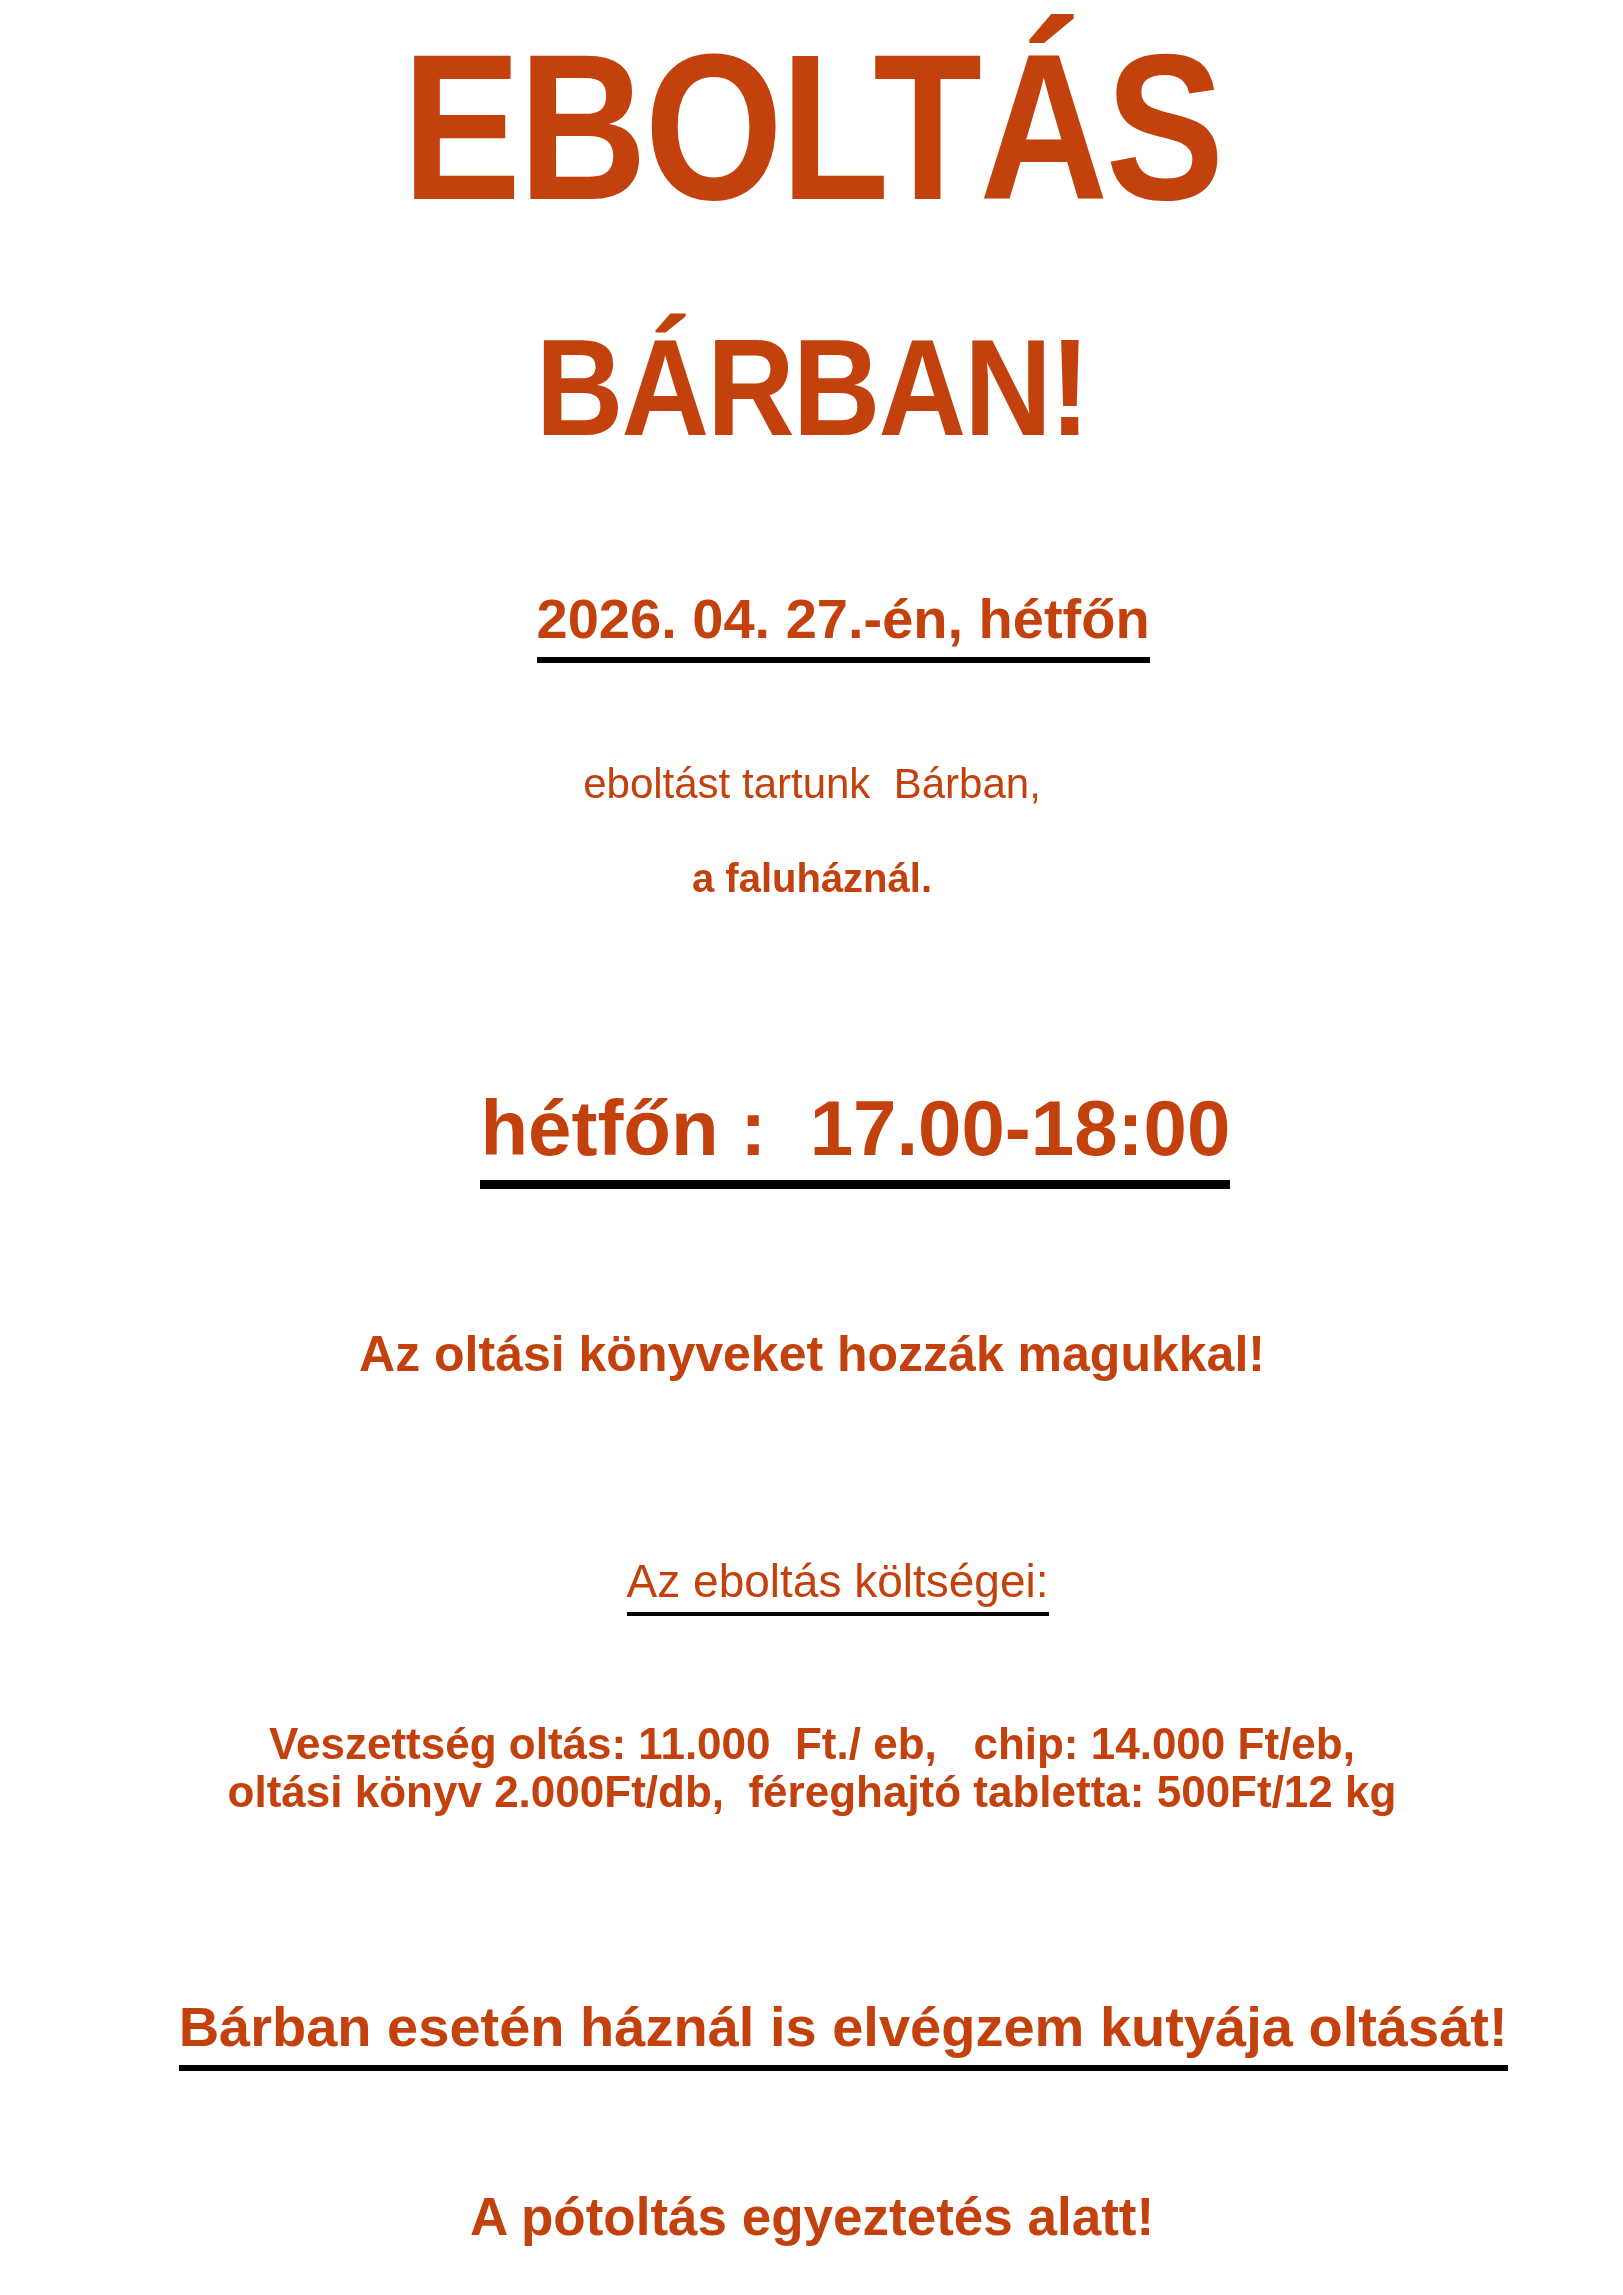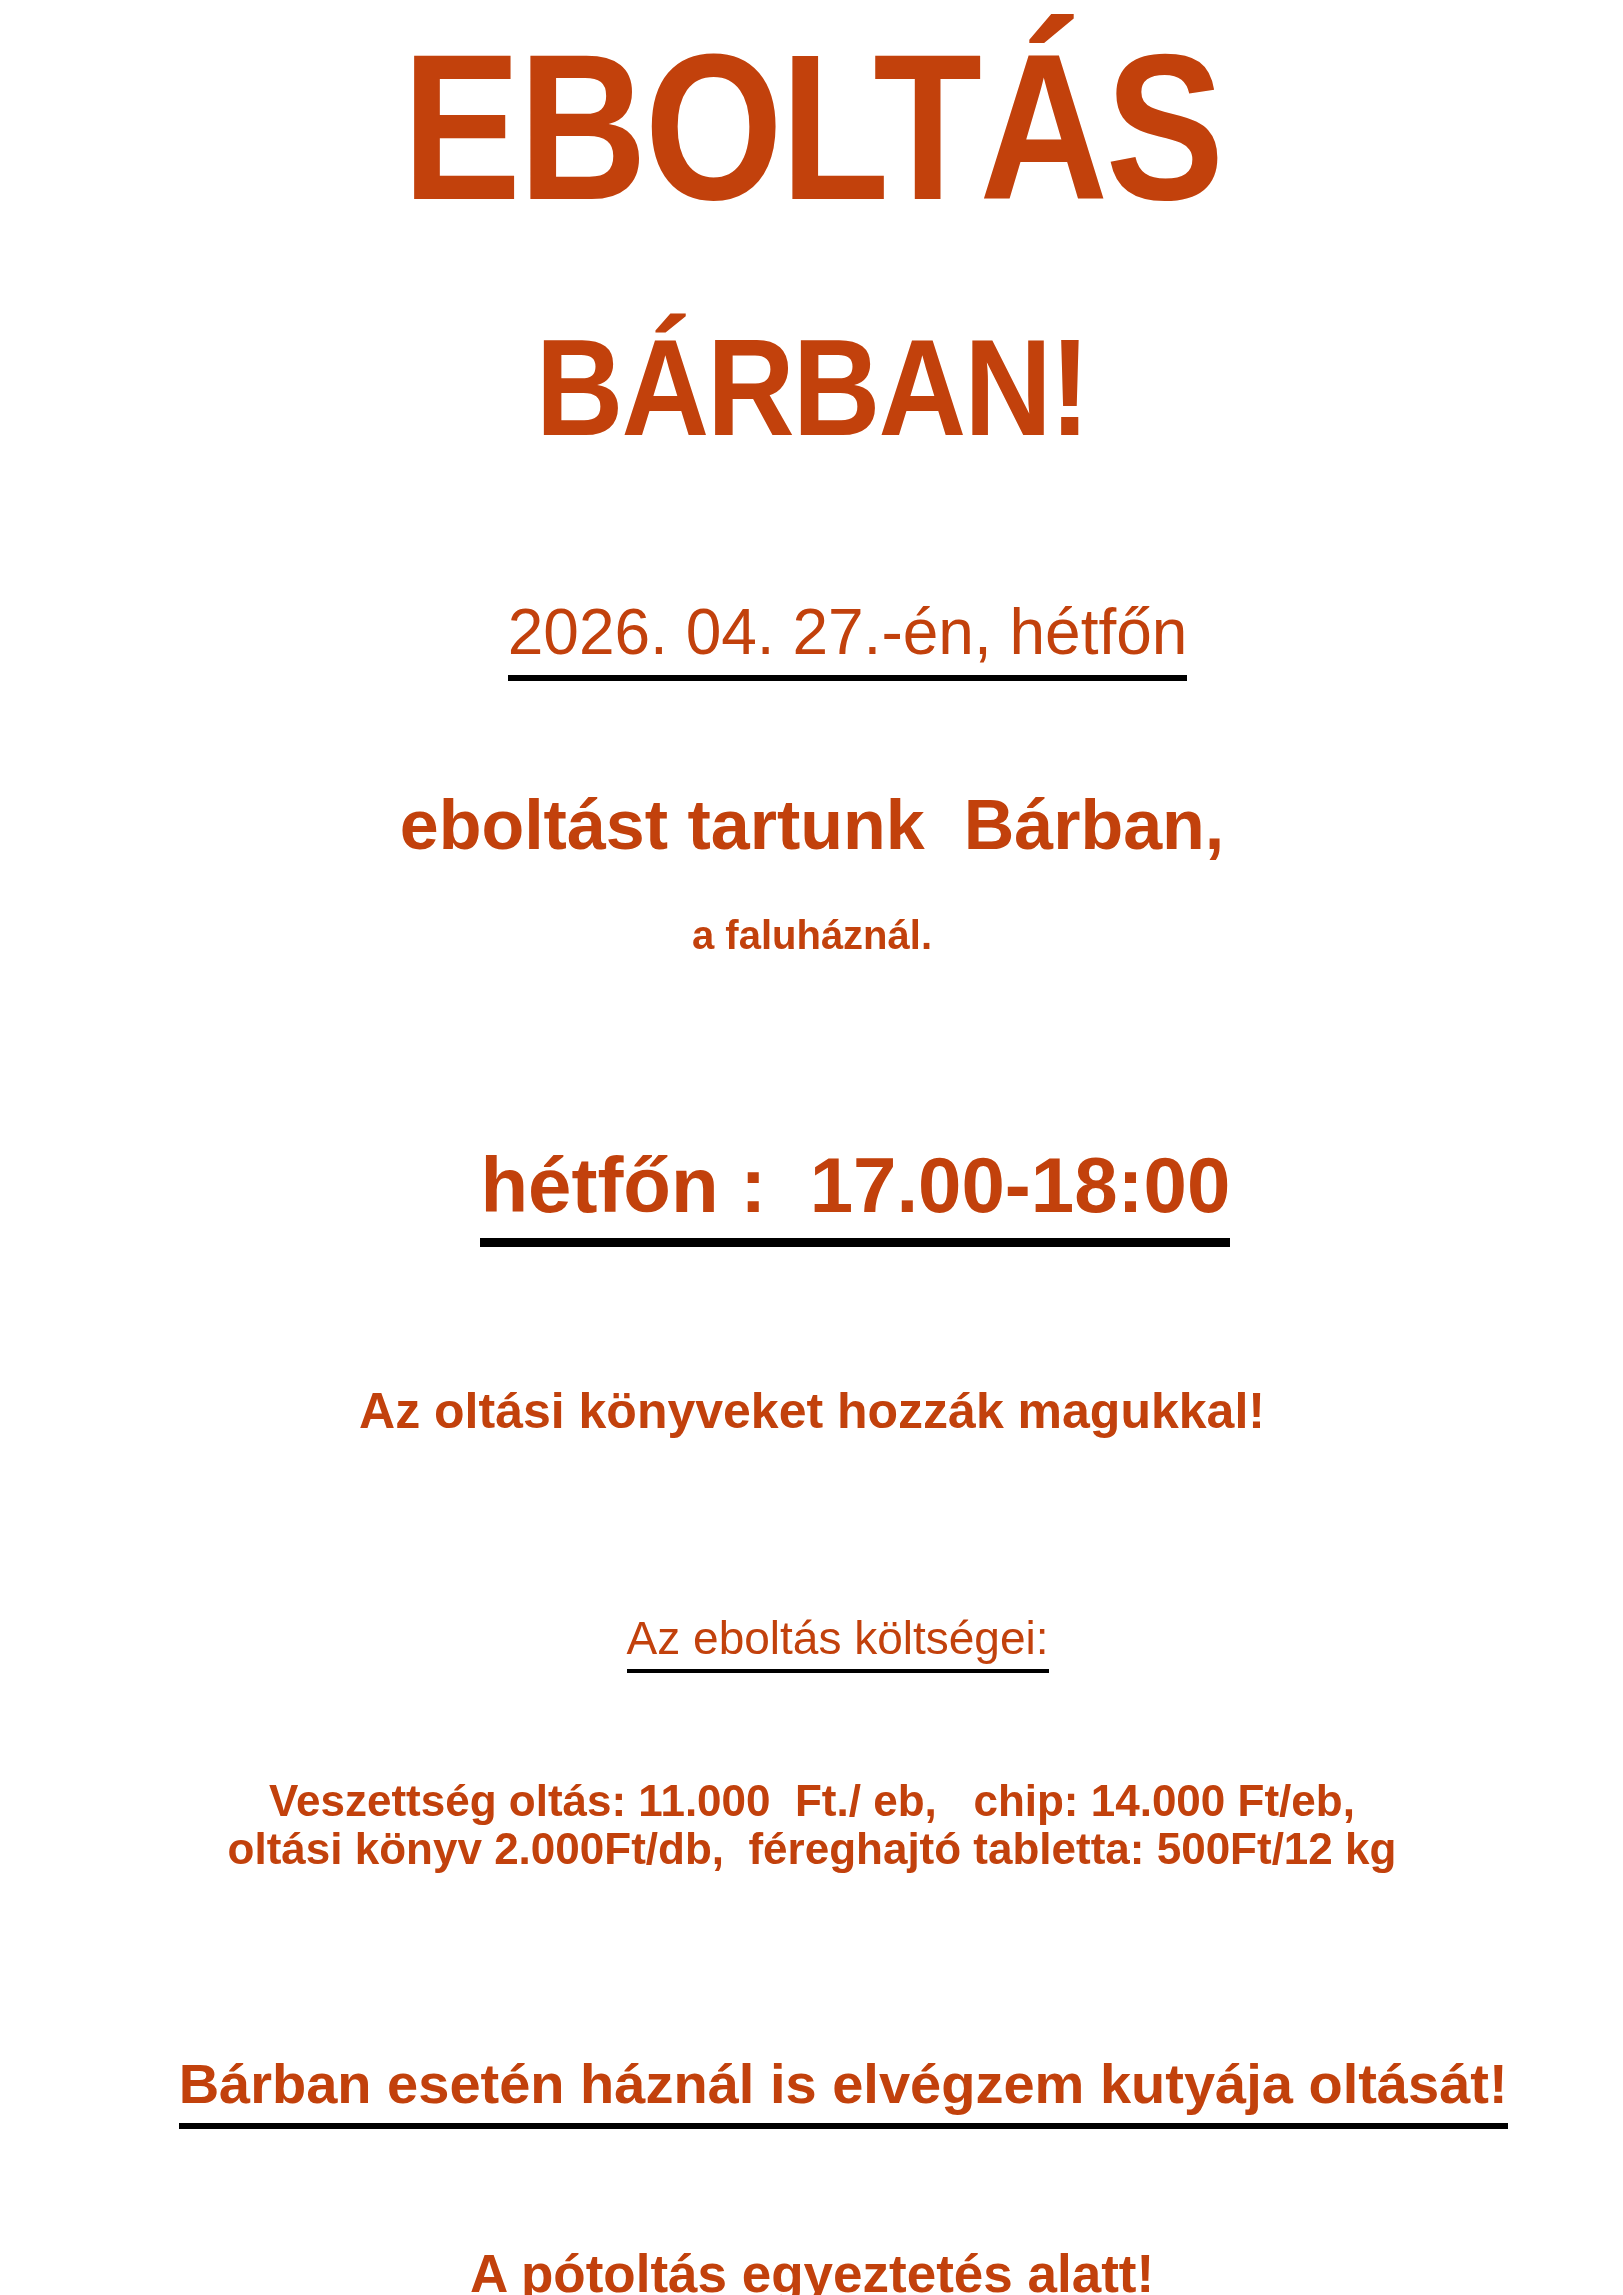--- a/index.html
+++ b/index.html
@@ -37,24 +37,24 @@
   .subtitle {
     margin-top: 76px;
     font-size: 138px;
     font-weight: 700;
     letter-spacing: -2.3px;
     transform: scaleX(0.88);
     transform-origin: 50% 50%;
   }
   .date-line {
     margin-top: 62px;
-    font-size: 64px;
-    font-weight: 400;
+    font-size: 56px;
+    font-weight: 700;
   }
-  .event-line-1 { margin-top: 36px;  font-size: 70px; font-weight: 700; }
+  .event-line-1 { margin-top: 36px;  font-size: 42px; font-weight: 400; }
   .event-line-2 { margin-top: 49px;  font-size: 40px; font-weight: 700; }
   .time-line {
     margin-top: 100px;
     font-size: 78px;
     font-weight: 700;
   }
   .note-line { margin-top: 52px; font-size: 50px; font-weight: 700; }
   .costs-heading {
     margin-top: 123px;
     font-size: 46px;

